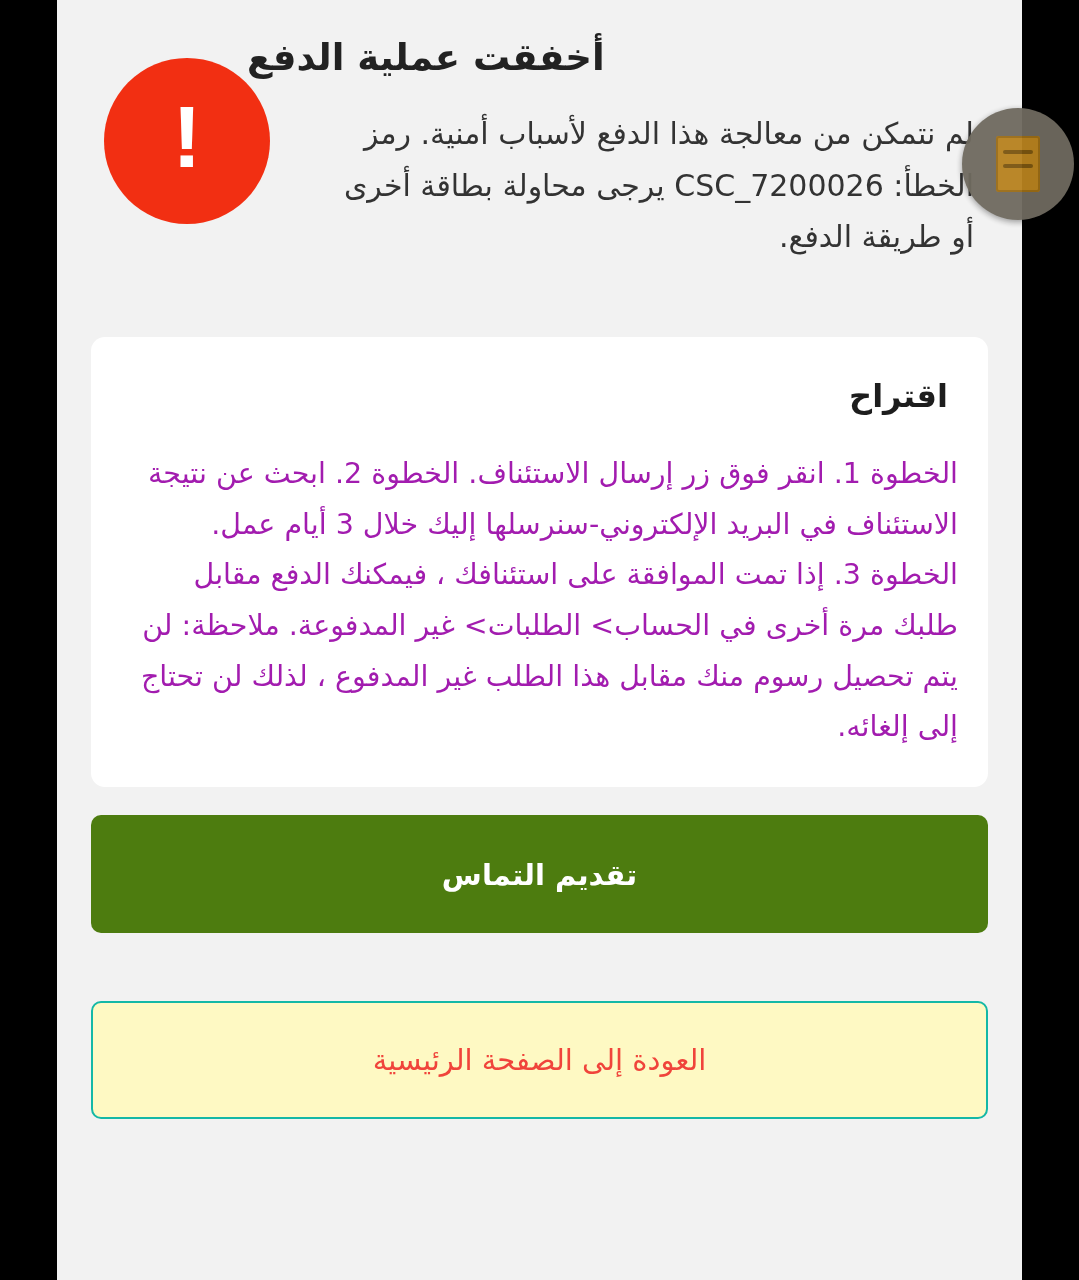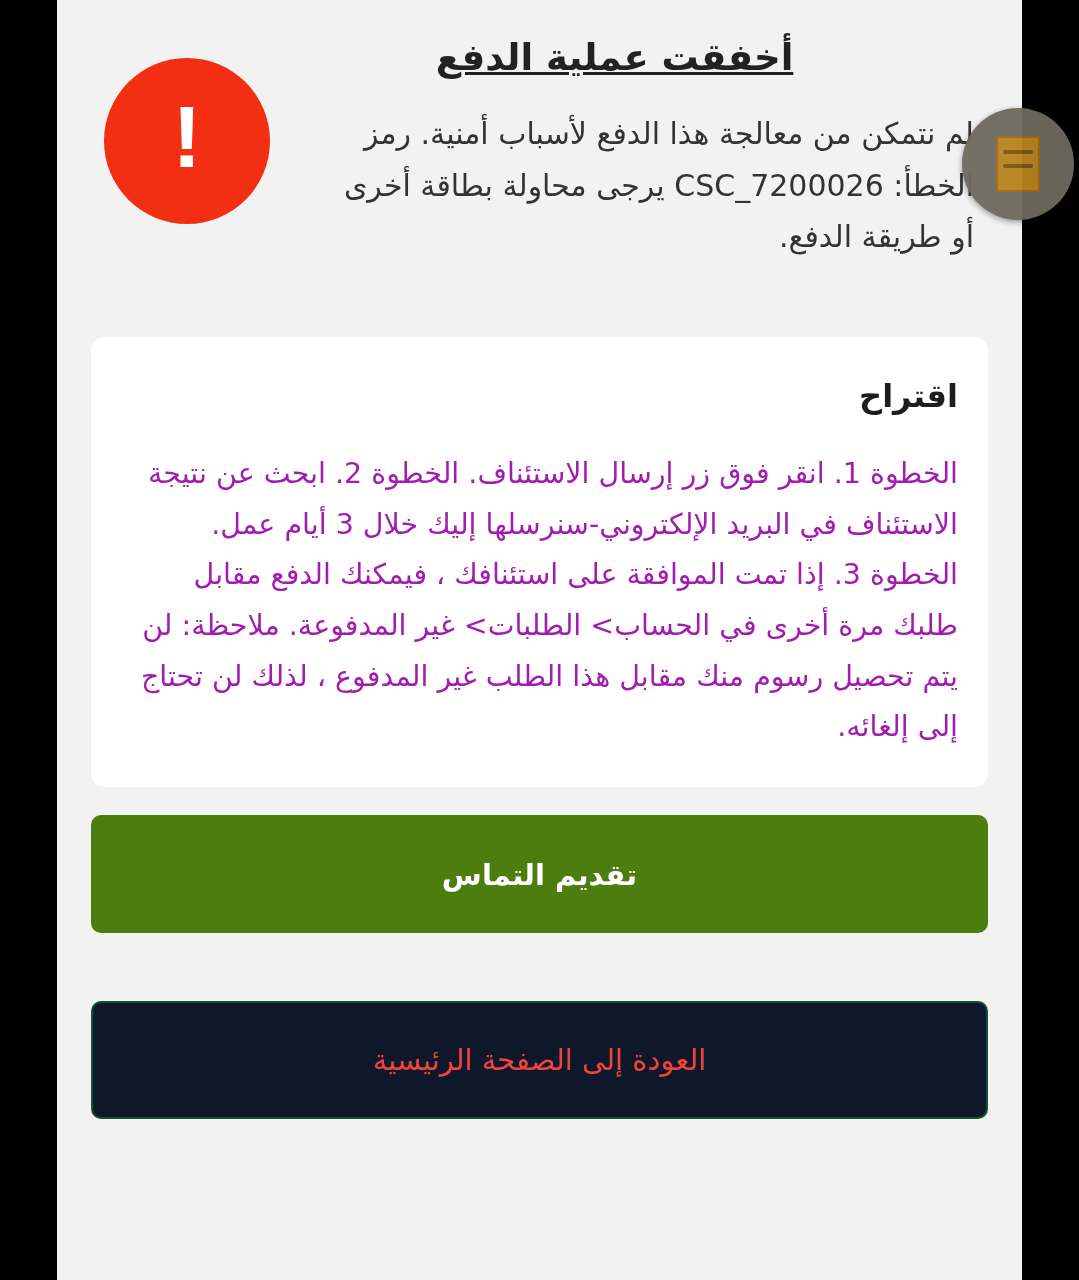--- a/index.html
+++ b/index.html
@@ -81,25 +81,24 @@
   .header {
     position: relative;
     padding: 34px 40px 0 40px;
     box-sizing: border-box;
   }
 
   .title {
     font-size: 37px;
     font-weight: bold;
     color: #222;
-    text-align: center;
+    text-align: left;
     margin: 0 0 26px 0;
     line-height: 1.3;
     padding-left: 150px;
-    text-decoration: underline;
   }
 
   .error-badge {
     position: absolute;
     top: 58px;
     left: 47px;
     width: 166px;
     height: 166px;
     border-radius: 50%;
     background: #f22f12;
@@ -131,21 +130,21 @@
     background: #fff;
     border-radius: 14px;
     padding: 40px 30px 34px 30px;
     box-sizing: border-box;
   }
   .card-title {
     font-size: 32px;
     font-weight: bold;
     color: #1d1d1d;
     text-align: right;
-    margin: 0 0 34px 0;
+    margin: 0 10px 34px 0;
   }
   .card-body {
     font-size: 28.5px;
     color: #a21caf;
     line-height: 1.78;
     text-align: right;
     margin: 0;
   }
 
   .btn-primary {
@@ -164,25 +163,25 @@
     box-sizing: border-box;
     font-family: "DejaVu Sans", "Liberation Sans", sans-serif;
     cursor: pointer;
   }
 
   .btn-secondary {
     display: block;
     margin: 68px 34px 0 34px;
     height: 118px;
     line-height: 112px;
-    background: #0f172a;
+    background: #fef9c3;
     color: #f0443b;
     font-size: 29px;
     text-align: center;
-    border: 2px solid #14532d;
+    border: 2px solid #14b8a6;
     border-radius: 10px;
     width: calc(100% - 68px);
     box-sizing: border-box;
     font-family: "DejaVu Sans", "Liberation Sans", sans-serif;
     cursor: pointer;
   }
 </style>
 </head>
 <body>
 

